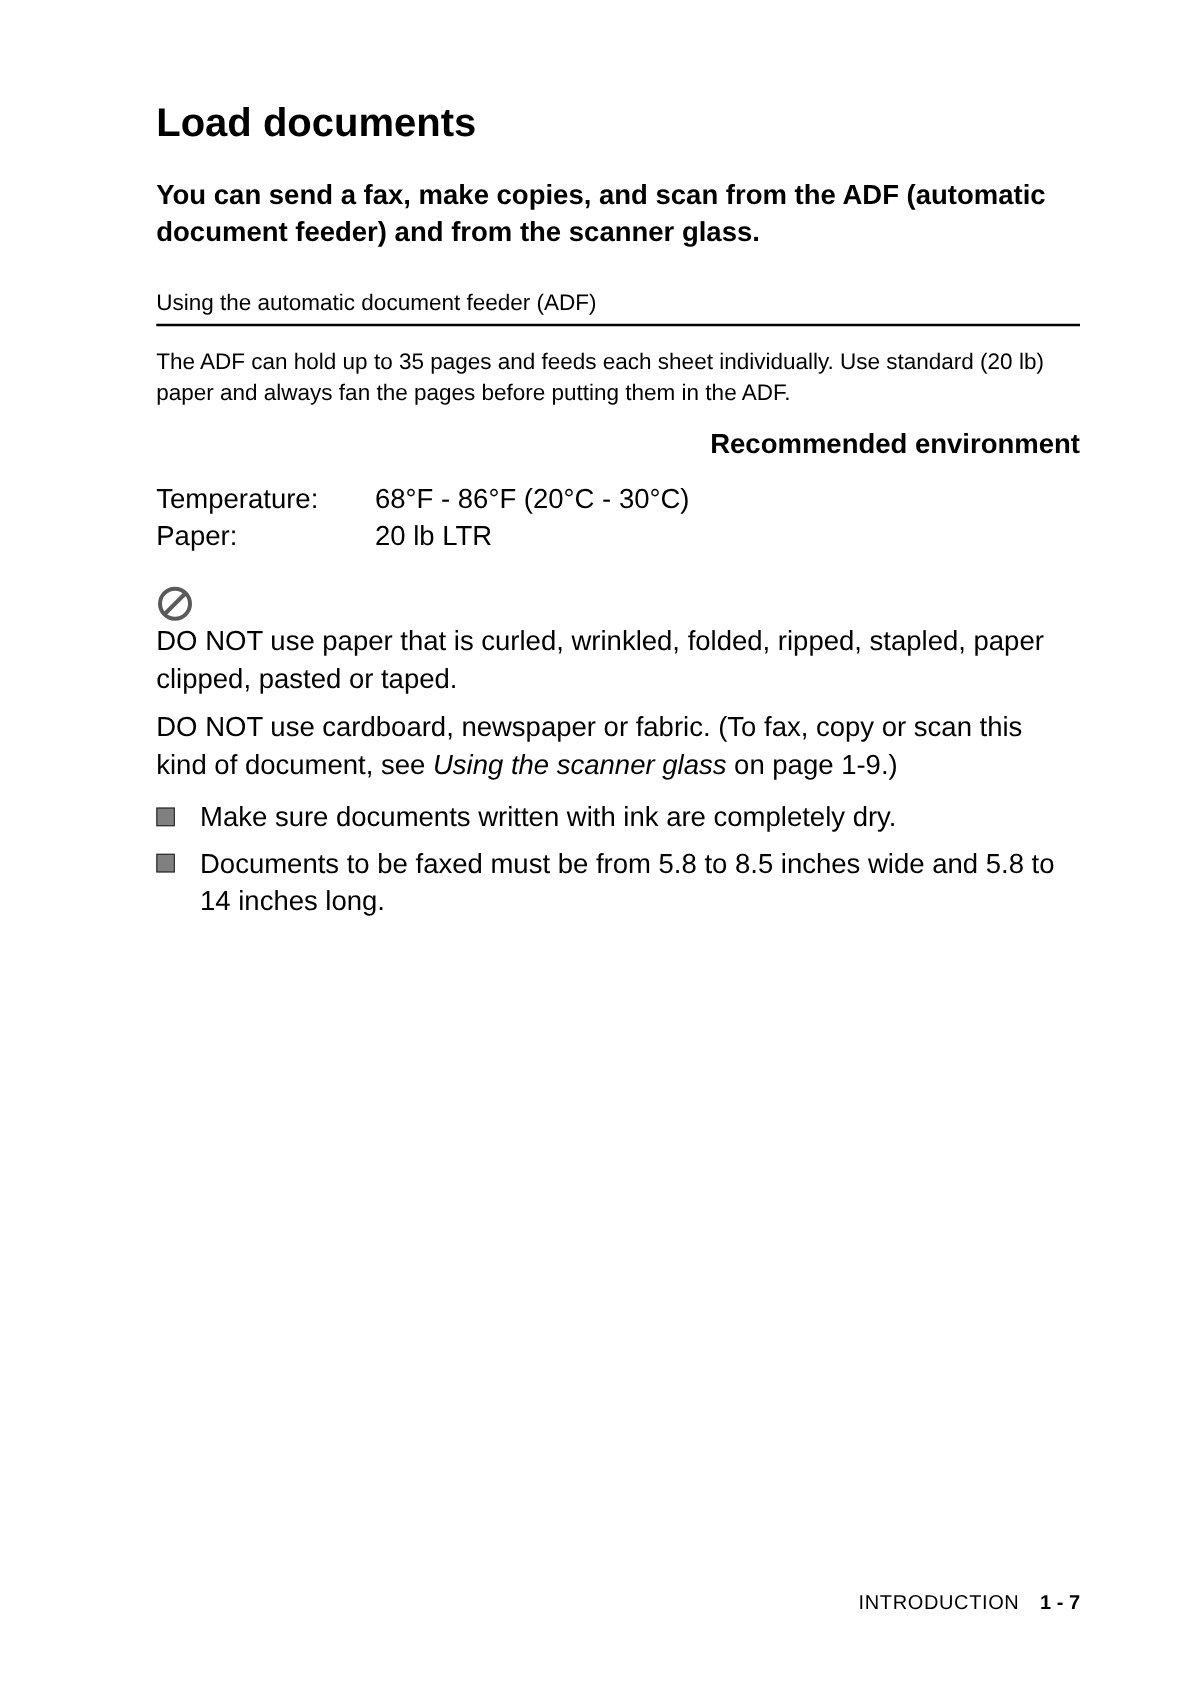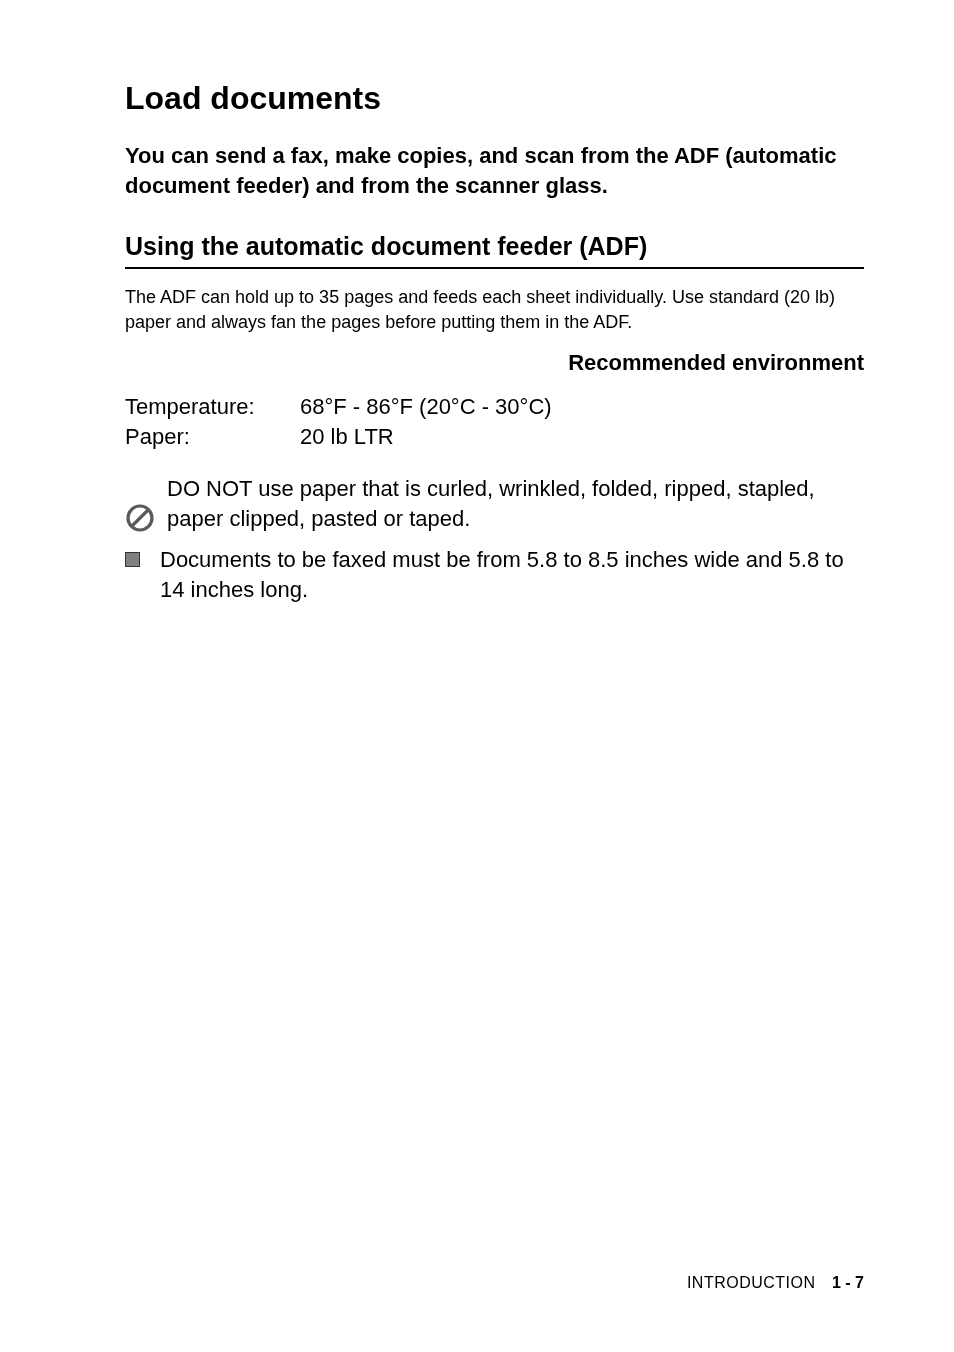--- a/index.html
+++ b/index.html
@@ -21,22 +21,22 @@
       font-weight: bold;
       margin-bottom: 24px;
     }
     p.intro {
       font-size: 22px;
       line-height: 1.35;
       margin-bottom: 32px;
       font-weight: bold;
     }
     h2 {
-      font-size: 25px;
-      font-weight: bold;
+      font-size: 18px;
+      font-weight: normal;
       border-bottom: 2px solid #000000;
       padding-bottom: 6px;
       margin-bottom: 16px;
     }
     p.section-text {
       font-size: 18px;
       line-height: 1.35;
       margin-bottom: 16px;
     }
     h3 {
@@ -52,22 +52,23 @@
     }
     table.env td {
       padding: 2px 0;
       vertical-align: top;
     }
     table.env td.label {
       width: 175px;
     }
     .warning-block {
       display: flex;
-      align-items: flex-end;
+      align-items: flex-start;
       margin-bottom: 12px;
+      flex-direction: column;
     }
     .warning-icon {
       flex-shrink: 0;
       width: 30px;
       height: 30px;
       margin-right: 12px;
       margin-top: 2px;
     }
     .warning-content {
       font-size: 22px;
@@ -141,24 +142,31 @@
 
 <div class="warning-block">
   <span class="warning-icon">
     <svg viewBox="0 0 30 30" width="30" height="30">
       <circle cx="15" cy="15" r="12" fill="none" stroke="#5a5a5a" stroke-width="3.2"></circle>
       <line x1="7" y1="23" x2="23" y2="7" stroke="#5a5a5a" stroke-width="3.2"></line>
     </svg>
   </span>
   <div class="warning-content">
     <div>DO NOT use paper that is curled, wrinkled, folded, ripped, stapled, paper clipped, pasted or taped.</div>
+    <div class="para2">
+      <span>DO NOT use cardboard, newspaper or fabric. (To fax, copy or scan this kind of document, see </span><span class="italic">Using the scanner glass</span><span> on page 1-9.)</span>
+    </div>
   </div>
 </div>
 
 <ul class="bullets">
+  <li>
+    <span class="square"></span>
+    <span>Make sure documents written with ink are completely dry.</span>
+  </li>
   <li>
     <span class="square"></span>
     <span>Documents to be faxed must be from 5.8 to 8.5 inches wide and 5.8 to 14 inches long.</span>
   </li>
 </ul>
 
 <div class="footer">
   <span class="section-name">INTRODUCTION</span>
   <span class="page-num">1 - 7</span>
 </div>

